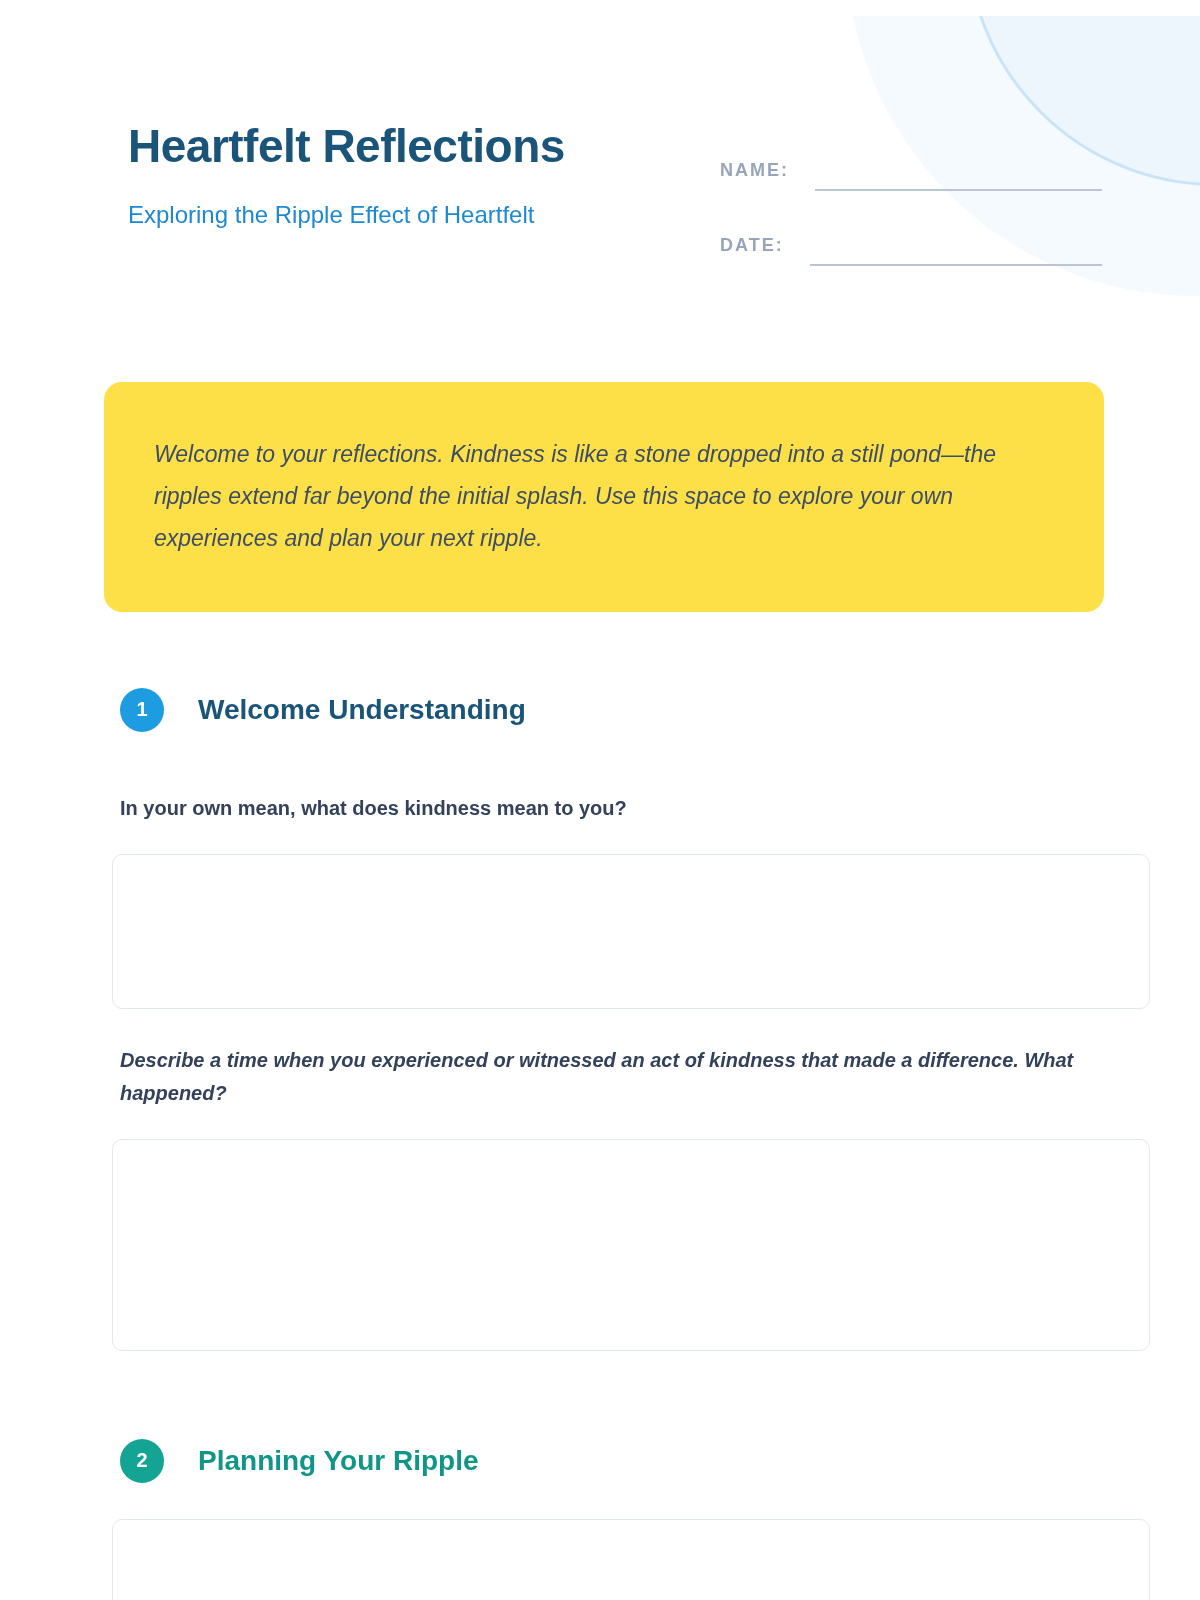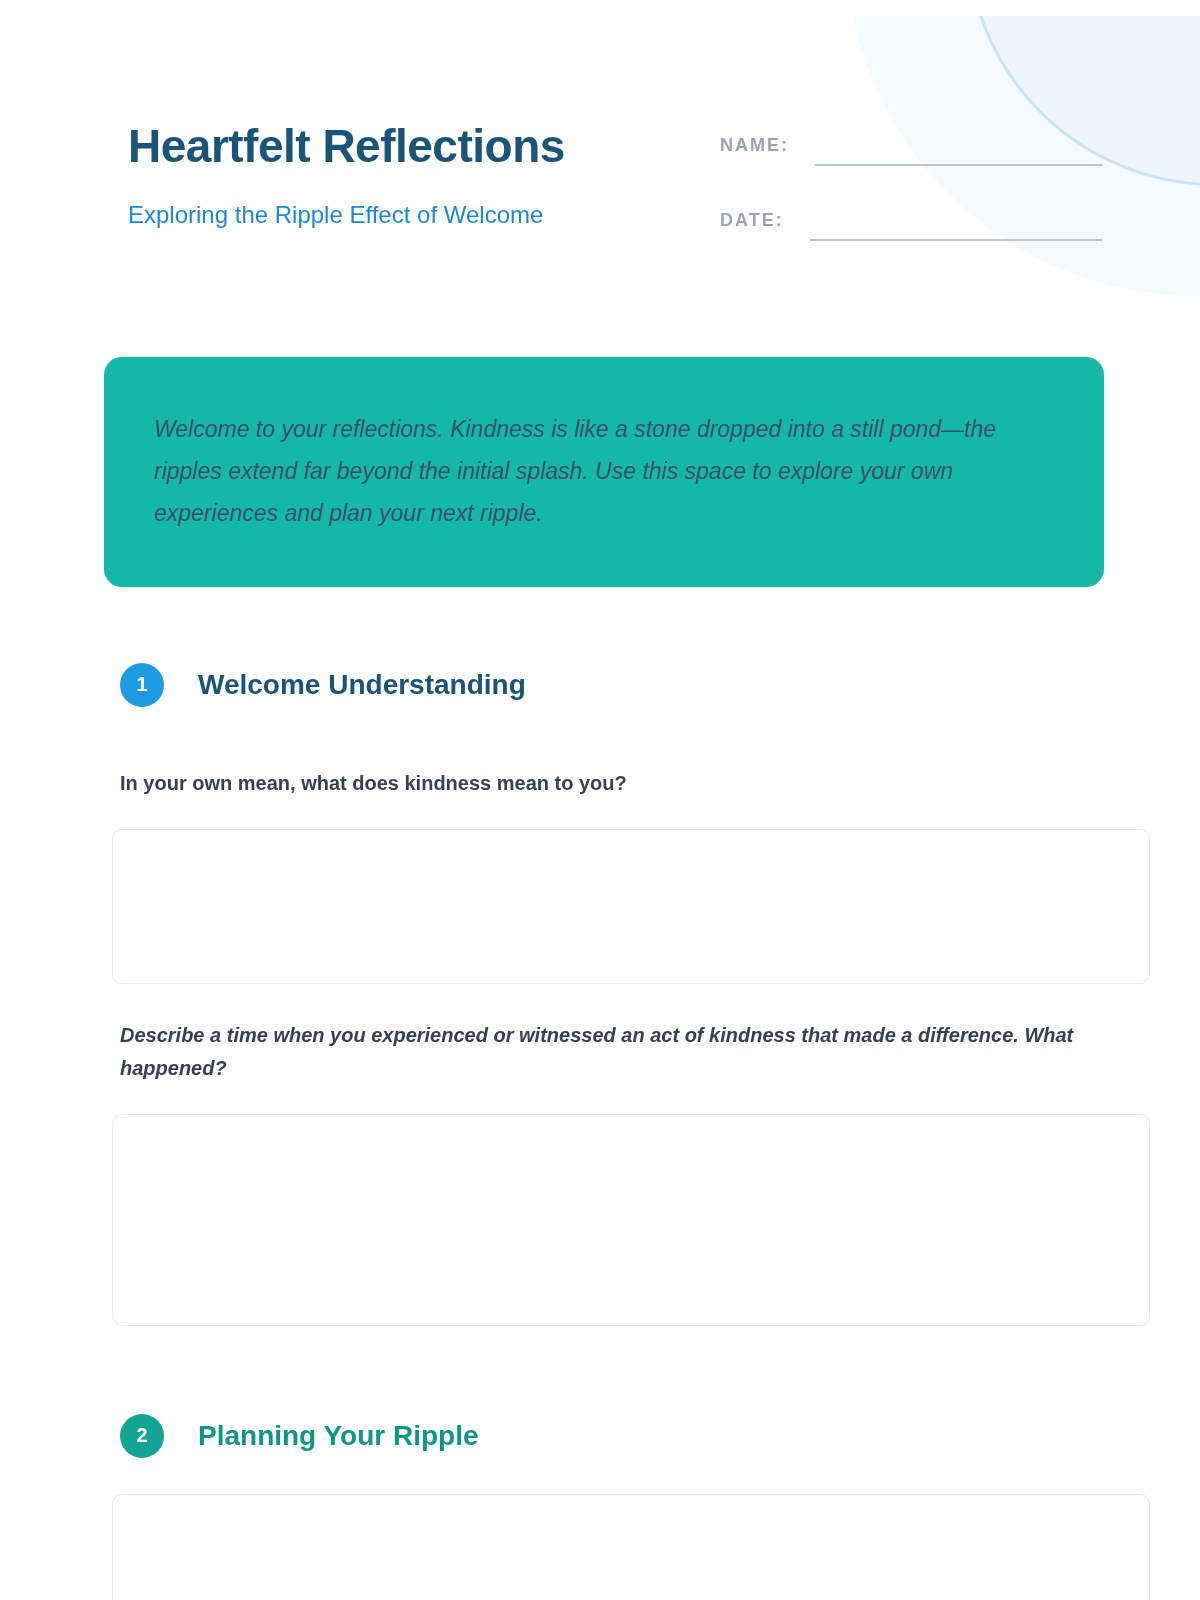--- a/index.html
+++ b/index.html
@@ -30,37 +30,37 @@
 
   
   .header { display: flex; justify-content: space-between; align-items: flex-start; }
   .page-title {
     font-size: 46px; font-weight: 800; letter-spacing: -0.5px;
     color: #1a5478; line-height: 1.15;
   }
   .page-subtitle {
     margin-top: 12px; font-size: 24px; font-weight: 500; color: #1e88d2;
   }
-  .fields { width: 422px; margin-top: 7px; flex-shrink: 0; }
+  .fields { width: 422px; margin-top: 32px; flex-shrink: 0; }
   .field-row { display: flex; align-items: flex-end; margin-bottom: 20px; }
   .field-label {
     font-size: 18px; font-weight: 700; letter-spacing: 2px;
     color: #97a5bb; padding-bottom: 10px;
   }
   .field-line {
     flex: 1; margin-left: 18px; height: 34px;
     border: none; border-bottom: 2px solid #b9c6d8;
     background: transparent; outline: none;
     font-family: inherit; font-size: 18px; color: #33425a;
   }
 
   
   .intro-card {
     margin-top: 72px; margin-right: 22px;
-    background: #14b8a6; border-radius: 18px;
+    background: #fde047; border-radius: 18px;
     padding: 44px 42px;
   }
   .intro-card p {
     font-style: italic; font-size: 23px; line-height: 1.82;
     color: #3e4d66; max-width: 940px;
   }
 
   
   .section-header { display: flex; align-items: center; gap: 26px; margin-top: 58px; }
   .badge {
@@ -95,21 +95,21 @@
 
 <div class="page">
   <div class="deco deco-outer"></div>
   <div class="deco deco-inner"></div>
 
   <div class="content">
 
     <div class="header">
       <div class="title-block">
         <h1 class="page-title">Heartfelt Reflections</h1>
-        <div class="page-subtitle">Exploring the Ripple Effect of Welcome</div>
+        <div class="page-subtitle">Exploring the Ripple Effect of Heartfelt</div>
       </div>
       <div class="fields">
         <div class="field-row">
           <span class="field-label">NAME:</span>
           <input class="field-line" type="text" value="" style="">
         </div>
         <div class="field-row">
           <span class="field-label">DATE:</span>
           <input class="field-line" type="text" value="" style="">
         </div>

